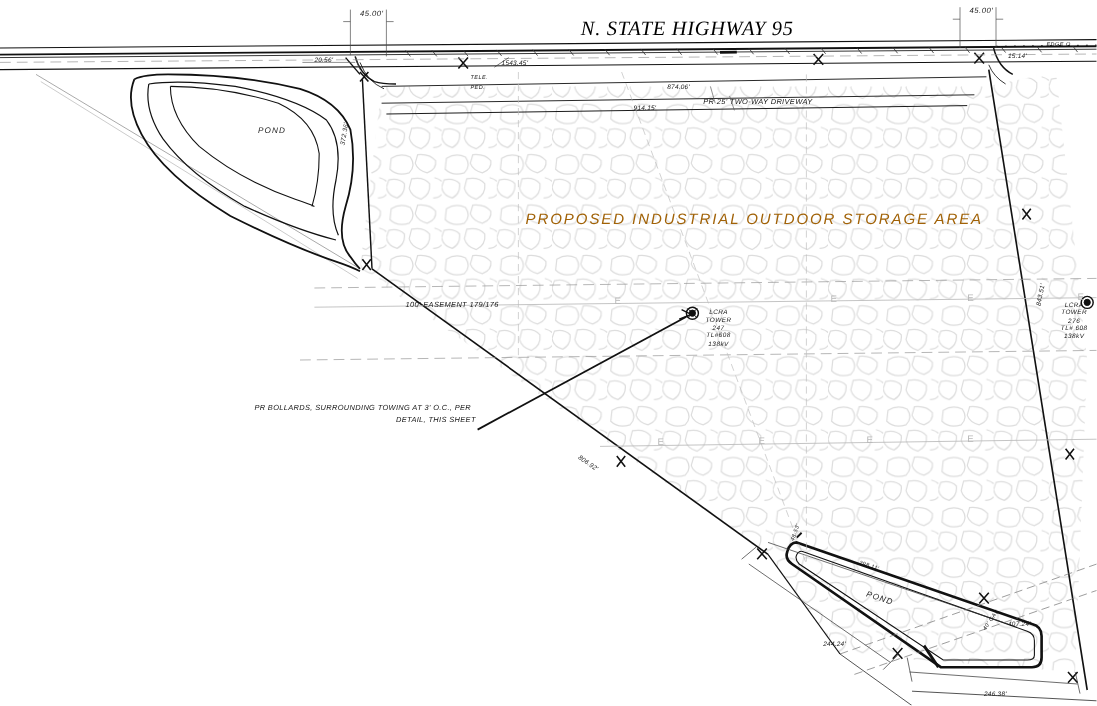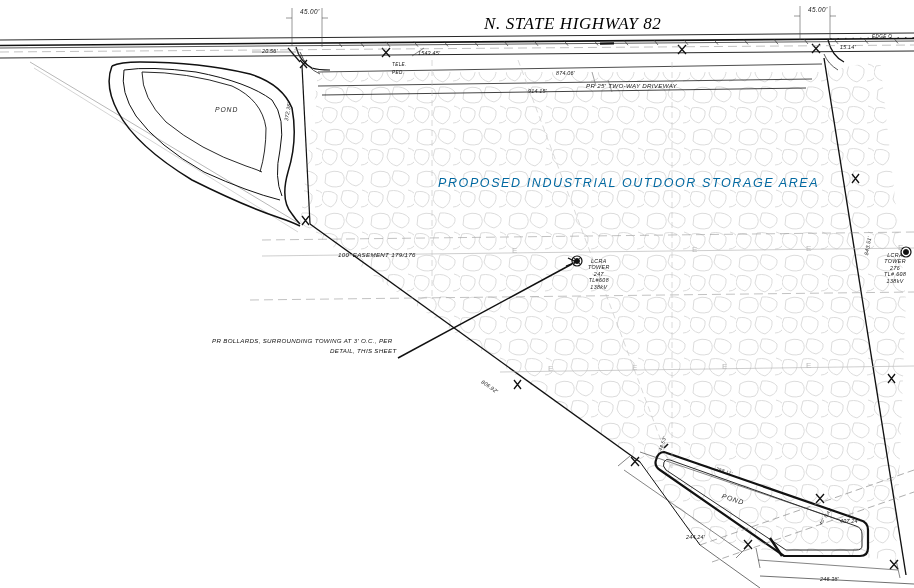--- a/index.html
+++ b/index.html
@@ -34,21 +34,21 @@
   .title-hwy {
     font-family: "Liberation Serif", serif;
     font-style: italic;
     font-size: 17px;
     letter-spacing: 0.6px;
     color: #000;
   }
   .big-note {
     font-size: 12.5px;
     letter-spacing: 1.6px;
-    color: #0369a1;
+    color: #a16207;
     font-style: italic;
   }
   .dim {
     font-size: 5.4px;
     letter-spacing: 0.2px;
     color: #1a1a1a;
   }
   .dim7 { font-size: 6.4px; }
   .tiny { font-size: 4.6px; }
   .note-sm { font-size: 6.2px; letter-spacing: 0.3px; }
@@ -246,21 +246,21 @@
         <path d="M608,80 L612,92"></path>
       </g>
 
       <g stroke="#333" stroke-width="0.7">
         <path d="M700,545 L760,588"></path>
         <path d="M760,576 L914,584"></path>
       </g>
     </g>
   </svg>
 
-  <div class="lbl title-hwy" style="left:484px; top:14px;">N. STATE HIGHWAY 82</div>
+  <div class="lbl title-hwy" style="left:484px; top:14px;">N. STATE HIGHWAY 95</div>
 
   <div class="lbl big-note" style="left:438px; top:176px;">PROPOSED INDUSTRIAL OUTDOOR STORAGE AREA</div>
 
   <div class="lbl pond-lbl" style="left:215px; top:106px;">POND</div>
   <div class="lbl pond-lbl" style="left:722px; top:492px; transform:rotate(18deg);">POND</div>
 
   <div class="lbl dim7" style="left:300px; top:8px;">45.00'</div>
   <div class="lbl dim7" style="left:808px; top:6px;">45.00'</div>
   <div class="lbl dim" style="left:262px; top:48px;">20.56'</div>
   <div class="lbl dim" style="left:840px; top:44px;">15.14'</div>

